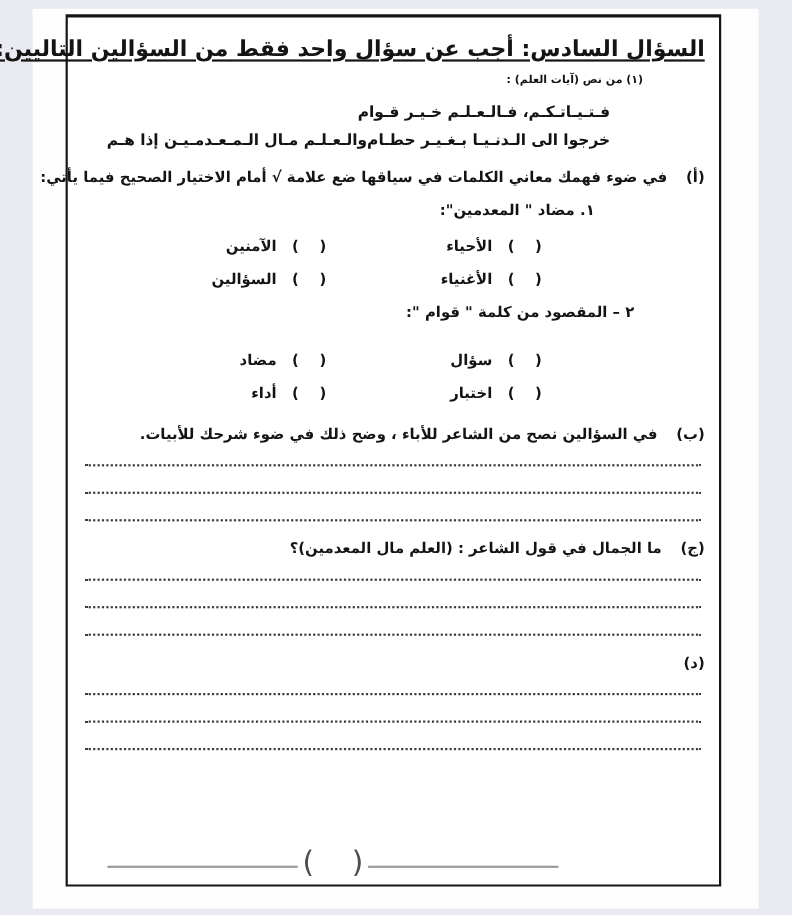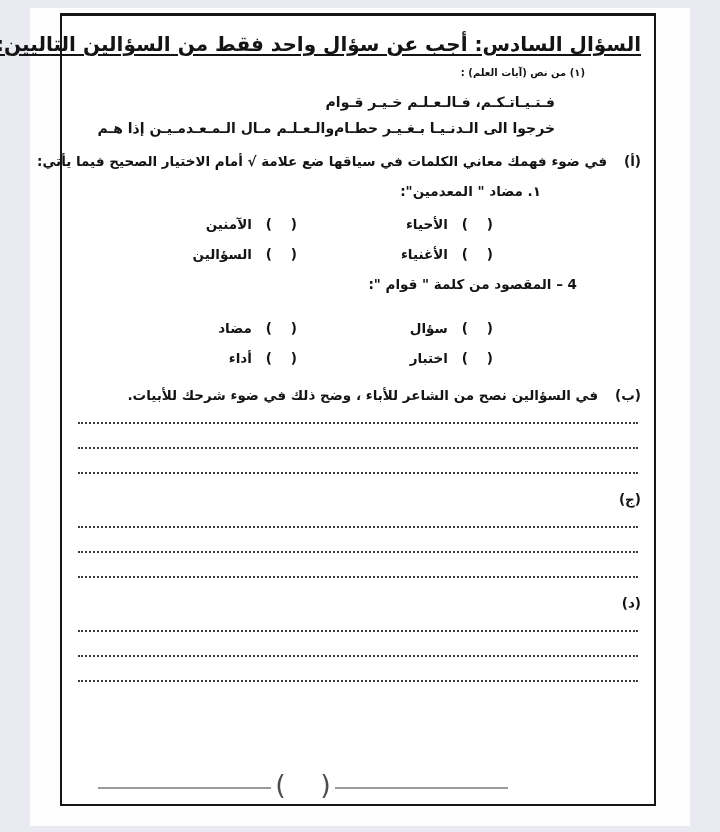--- a/index.html
+++ b/index.html
@@ -145,21 +145,21 @@
           <span class="paren">(&nbsp;&nbsp;&nbsp;&nbsp;)</span>
           <span>الأغنياء</span>
         </span>
         <span class="opt">
           <span class="paren">(&nbsp;&nbsp;&nbsp;&nbsp;)</span>
           <span>السؤالين</span>
         </span>
       </div>
     </div>
 
-    <div class="subq indent-b">4 – المقصود من كلمة " قوام ":</div>
+    <div class="subq indent-b">٢ – المقصود من كلمة " قوام ":</div>
 
     <div class="opt-rows second">
       <div class="opt-row">
         <span class="opt">
           <span class="paren">(&nbsp;&nbsp;&nbsp;&nbsp;)</span>
           <span>سؤال</span>
         </span>
         <span class="opt">
           <span class="paren">(&nbsp;&nbsp;&nbsp;&nbsp;)</span>
           <span>مضاد</span>
@@ -182,20 +182,21 @@
       <span>في السؤالين نصح من الشاعر للأباء ، وضح ذلك في ضوء شرحك للأبيات.</span>
     </div>
     <div class="dots-group">
       <div class="dot-line"></div>
       <div class="dot-line"></div>
       <div class="dot-line"></div>
     </div>
 
     <div class="part-line section tight">
       <span class="part-label">(ج)</span>
+      <span>ما الجمال في قول الشاعر : (العلم مال المعدمين)؟</span>
     </div>
     <div class="dots-group">
       <div class="dot-line"></div>
       <div class="dot-line"></div>
       <div class="dot-line"></div>
     </div>
 
     <div class="part-line section tight">
       <span class="part-label">(د)</span>
     </div>

